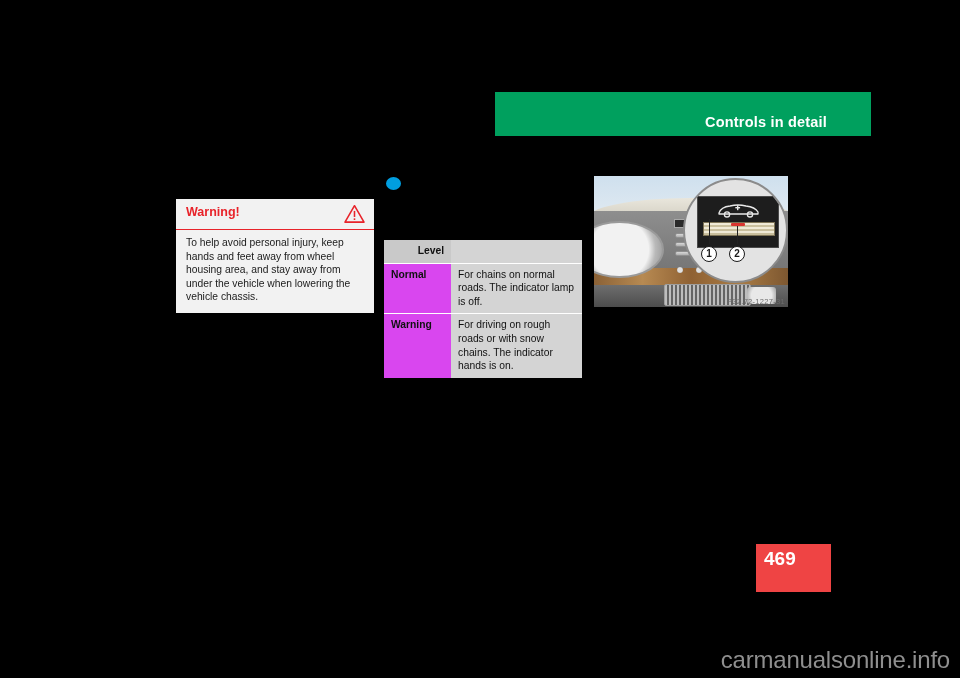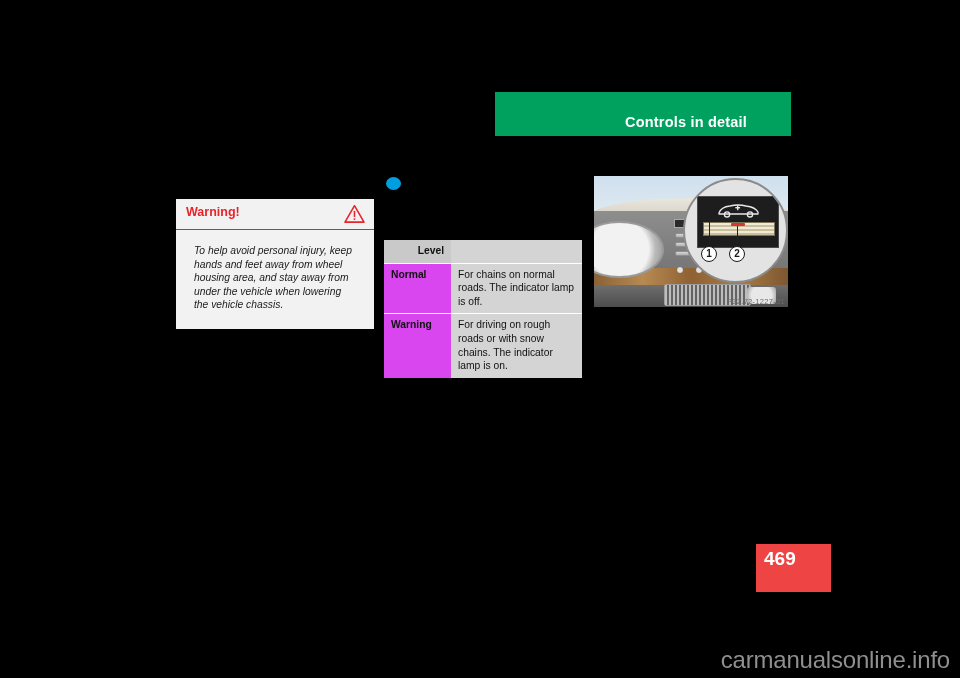--- a/index.html
+++ b/index.html
@@ -13,23 +13,24 @@
     position: relative;
     overflow: hidden;
     font-family: "Liberation Sans", sans-serif;
   }
 
   
   .header-band {
     position: absolute;
     left: 495px;
     top: 92px;
-    width: 296px;
+    width: 336px;
     height: 44px;
     background: #00a05e;
+    padding-left: 40px;
   }
   .header-title {
     position: absolute;
     right: 44px;
     bottom: 6px;
     color: #ffffff;
     font-size: 14.5px;
     font-weight: bold;
     letter-spacing: 0.2px;
     white-space: nowrap;
@@ -75,21 +76,21 @@
     top: 5px;
     width: 21px;
     height: 19px;
   }
   .warning-body {
     padding: 6px 10px 9px 10px;
     color: #1a1a1a;
     font-size: 10.3px;
     line-height: 13.6px;
   }
-  .warning-body p { margin: 8px; font-style: italic; }
+  .warning-body p { margin: 0; }
 
   
   .level-table {
     position: absolute;
     left: 384px;
     top: 240px;
     width: 198px;
     border-collapse: collapse;
     background: #d4d4d4;
     font-size: 10.3px;
@@ -351,21 +352,21 @@
     <tr class="row-head head-sep">
       <td class="col-key">Level</td>
       <td class="col-val"></td>
     </tr>
     <tr>
       <td class="col-key">Normal</td>
       <td class="col-val">For chains on normal roads. The indicator lamp is off.</td>
     </tr>
     <tr class="row-sep">
       <td class="col-key">Warning</td>
-      <td class="col-val">For driving on rough roads or with snow chains. The indicator lamp is on.</td>
+      <td class="col-val">For driving on rough roads or with snow chains. The indicator hands is on.</td>
     </tr>
   </tbody>
 </table>
 
 <div class="figure">
   <div class="fig-sky"></div>
   <div class="fig-dash-top"></div>
   <div class="fig-dash"></div>
   <div class="fig-wood"></div>
   <div class="fig-lower"></div>

